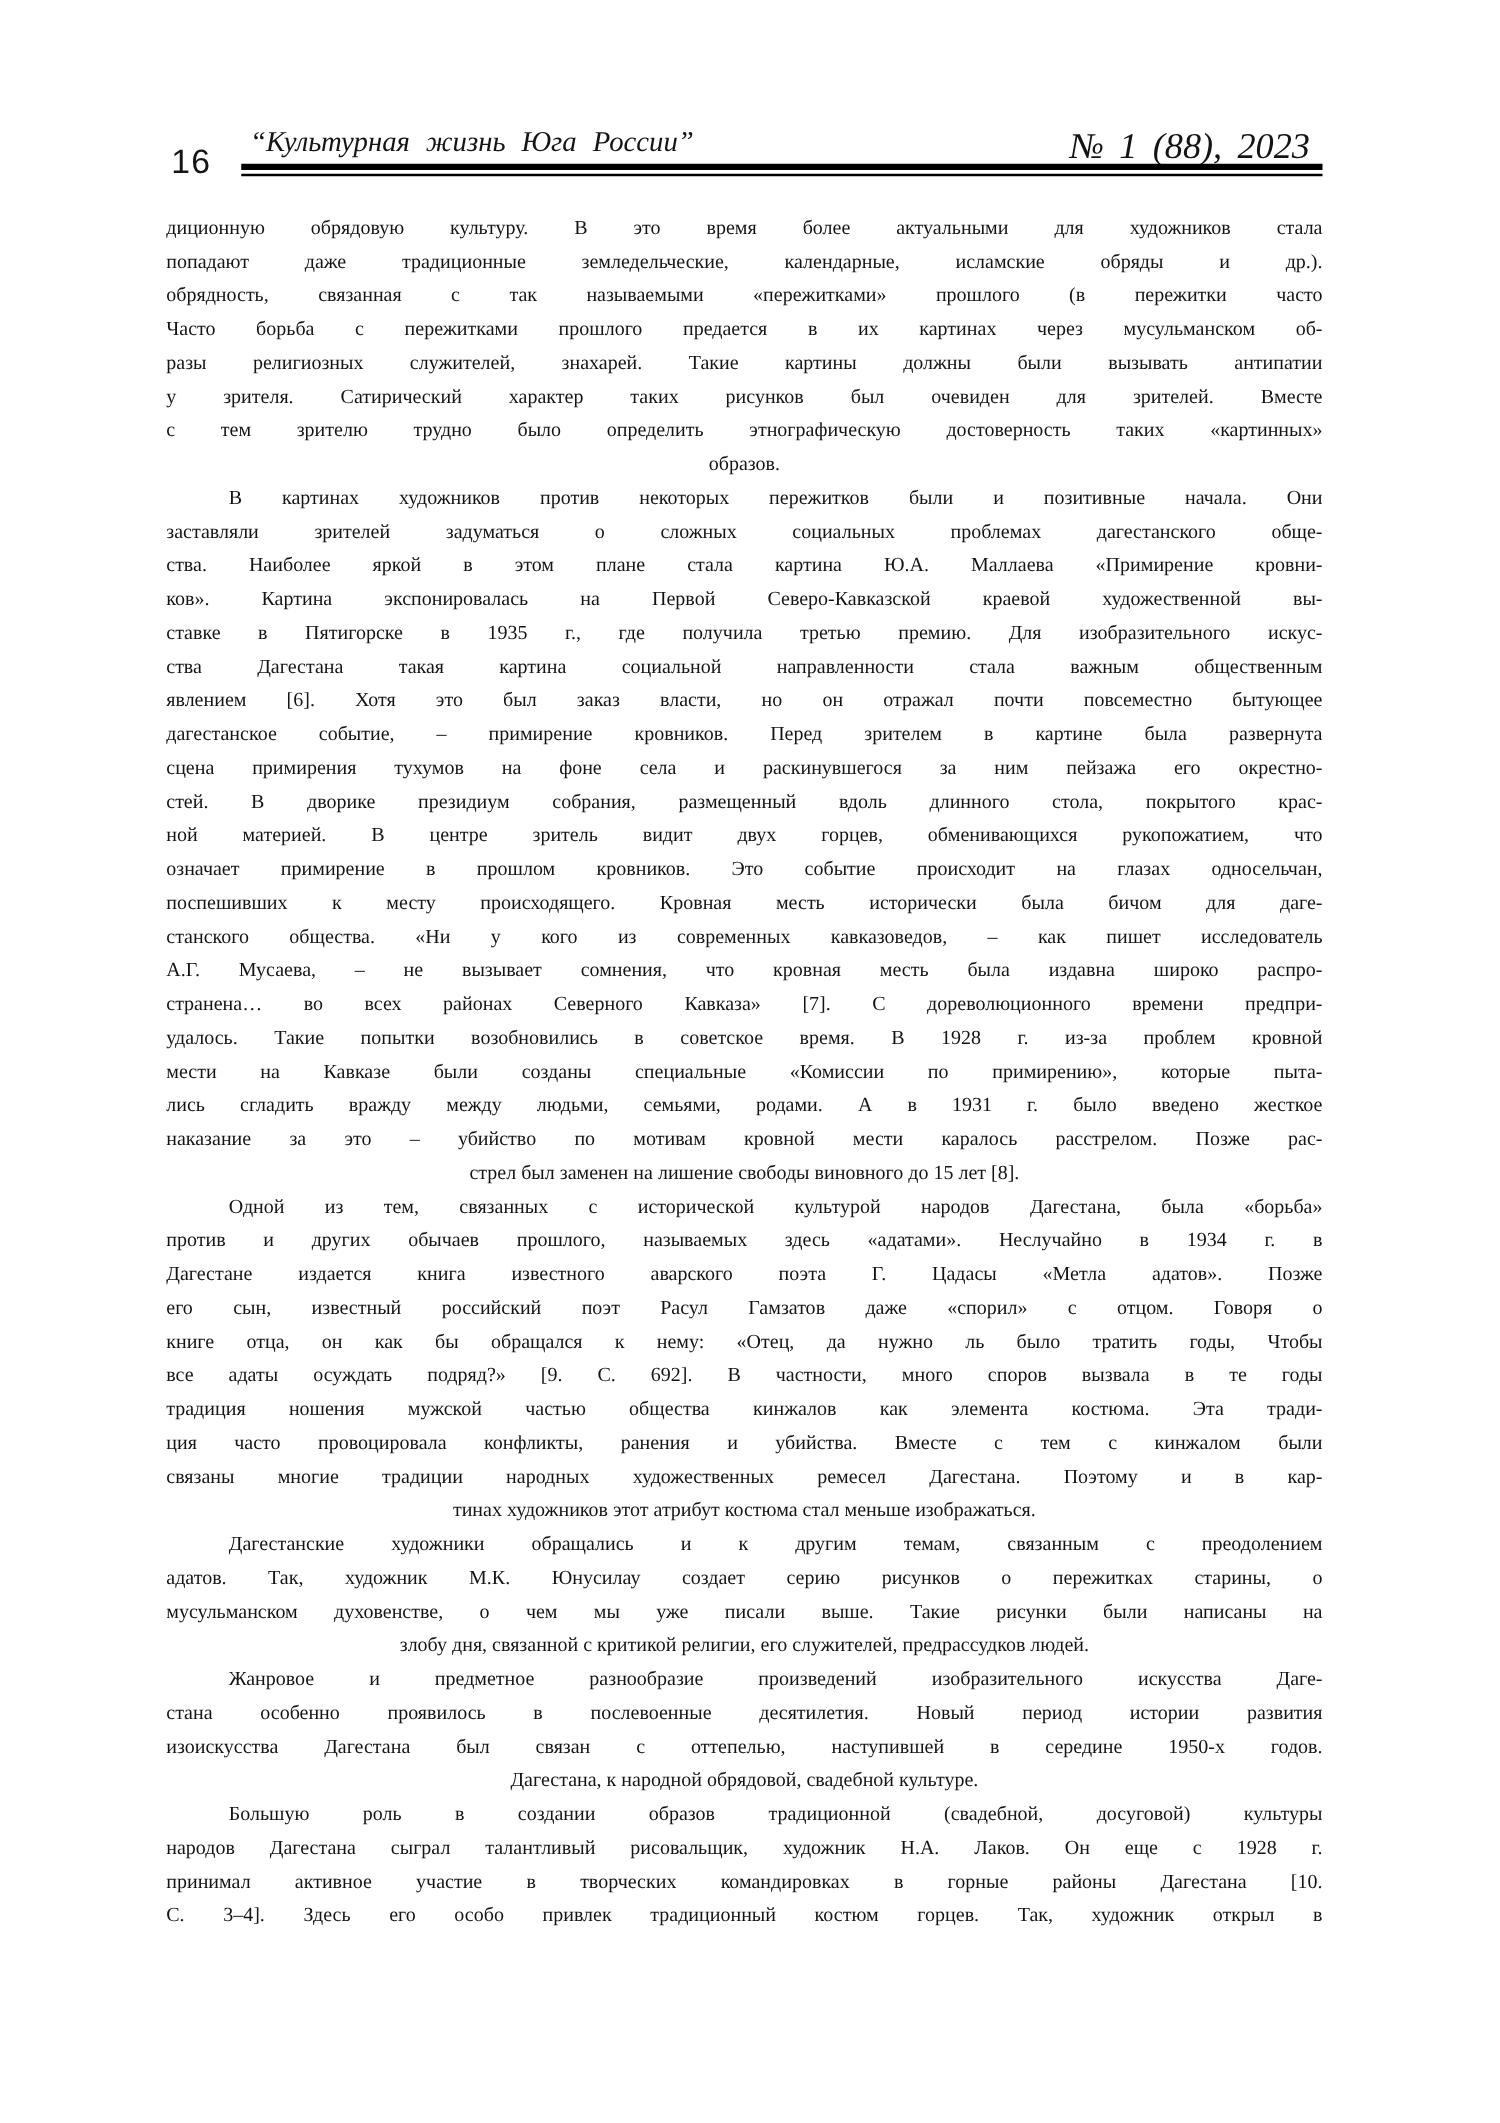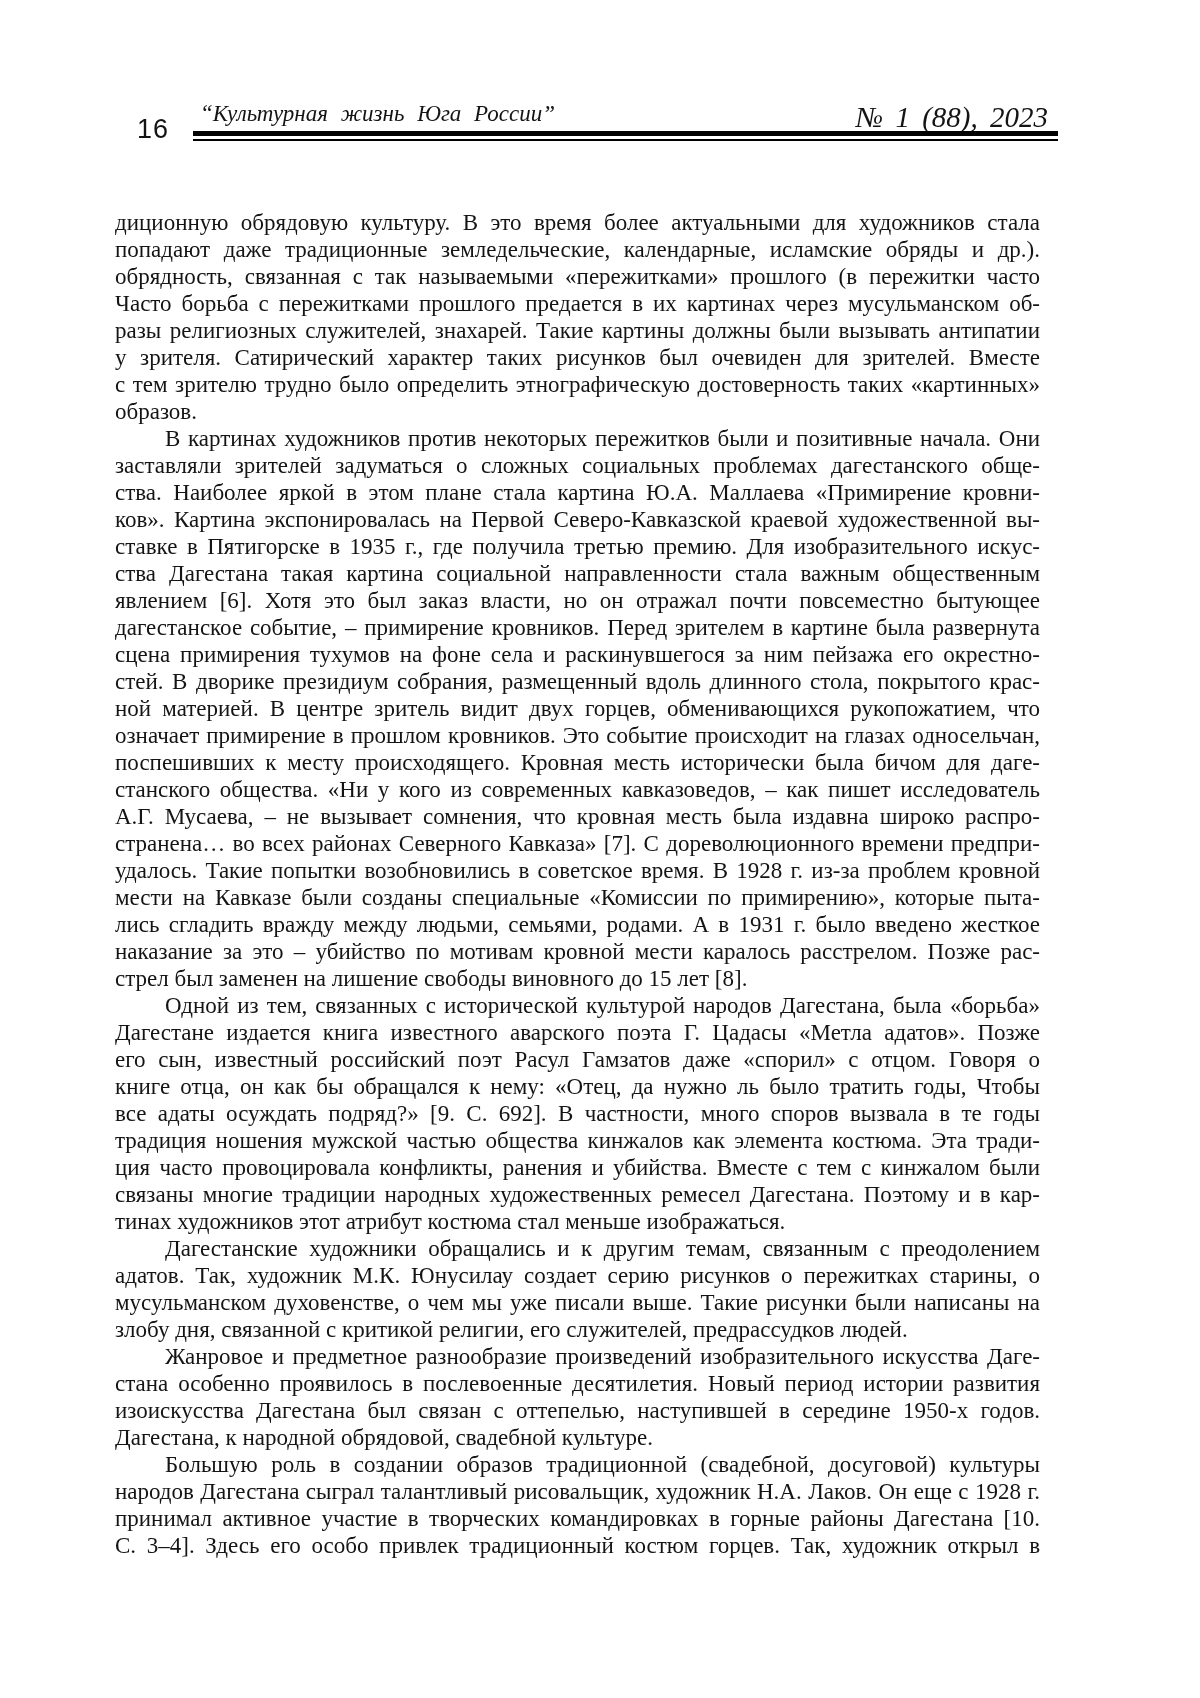--- a/index.html
+++ b/index.html
@@ -41,29 +41,28 @@
     font-size: 29px;
     word-spacing: 5px;
     white-space: nowrap;
   }
   .rule { position: absolute; background: #000; }
   .rule-thick { left: 193px; top: 131px; width: 865px; height: 5px; }
   .rule-thin  { left: 193px; top: 139px; width: 865px; height: 2px; }
 
   .body-text {
     position: absolute;
-    left: 115px;
+    left: 133px;
     top: 169px;
     width: 925px;
-    font-size: 23px;
+    font-size: 16px;
     line-height: 27px;
-    margin-top: 40px;
   }
   .para { margin: 0; }
-  .line { text-align: left; }
+  .line { text-align: center; }
   .line.just { text-align: justify; text-align-last: justify; }
   .line.indent { text-indent: 50px; }
 </style>
 </head>
 <body>
 
 <div class="page">
   <div class="header">
     <div class="page-num">16</div>
     <div class="journal">“Культурная жизнь Юга России”</div>
@@ -100,20 +99,21 @@
         <div class="line just">А.Г. Мусаева, – не вызывает сомнения, что кровная месть была издавна широко распро-</div>
         <div class="line just">странена… во всех районах Северного Кавказа» [7]. С дореволюционного времени предпри-</div>
         <div class="line just">удалось. Такие попытки возобновились в советское время. В 1928 г. из-за проблем кровной</div>
         <div class="line just">мести на Кавказе были созданы специальные «Комиссии по примирению», которые пыта-</div>
         <div class="line just">лись сгладить вражду между людьми, семьями, родами. А в 1931 г. было введено жесткое</div>
         <div class="line just">наказание за это – убийство по мотивам кровной мести каралось расстрелом. Позже рас-</div>
         <div class="line">стрел был заменен на лишение свободы виновного до 15 лет [8].</div>
       </div>
       <div class="para">
         <div class="line just indent">Одной из тем, связанных с исторической культурой народов Дагестана, была «борьба»</div>
+        <div class="line just">против и других обычаев прошлого, называемых здесь «адатами». Неслучайно в 1934 г. в</div>
         <div class="line just">Дагестане издается книга известного аварского поэта Г. Цадасы «Метла адатов». Позже</div>
         <div class="line just">его сын, известный российский поэт Расул Гамзатов даже «спорил» с отцом. Говоря о</div>
         <div class="line just">книге отца, он как бы обращался к нему: «Отец, да нужно ль было тратить годы, Чтобы</div>
         <div class="line just">все адаты осуждать подряд?» [9. С. 692]. В частности, много споров вызвала в те годы</div>
         <div class="line just">традиция ношения мужской частью общества кинжалов как элемента костюма. Эта тради-</div>
         <div class="line just">ция часто провоцировала конфликты, ранения и убийства. Вместе с тем с кинжалом были</div>
         <div class="line just">связаны многие традиции народных художественных ремесел Дагестана. Поэтому и в кар-</div>
         <div class="line">тинах художников этот атрибут костюма стал меньше изображаться.</div>
       </div>
       <div class="para">

